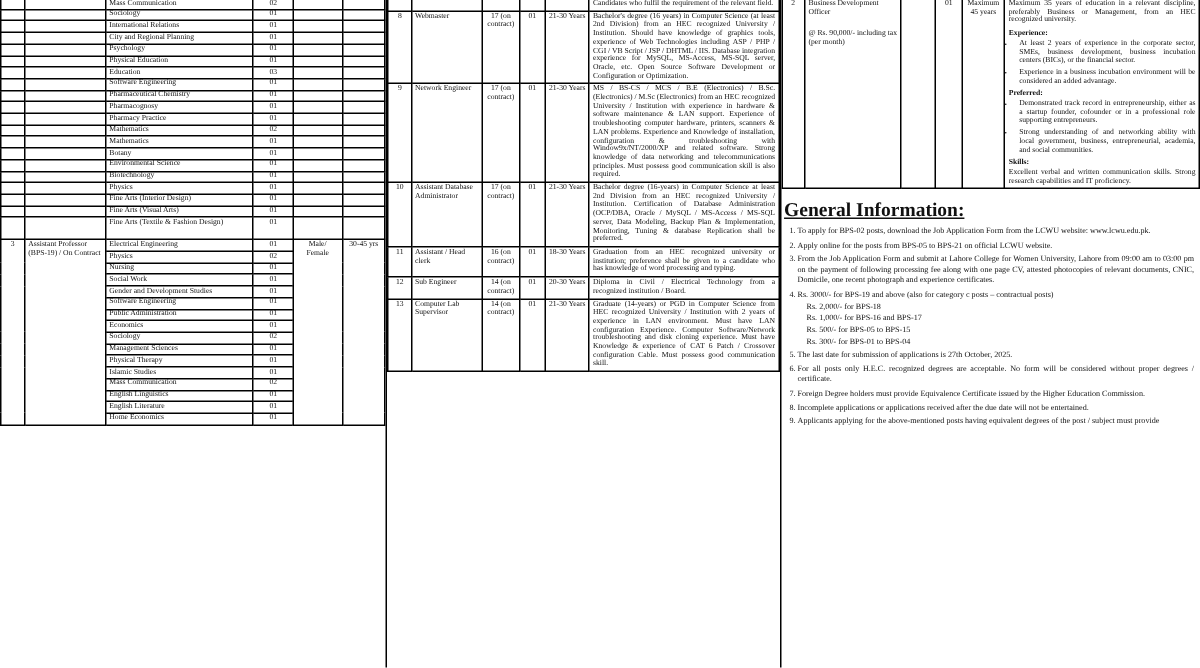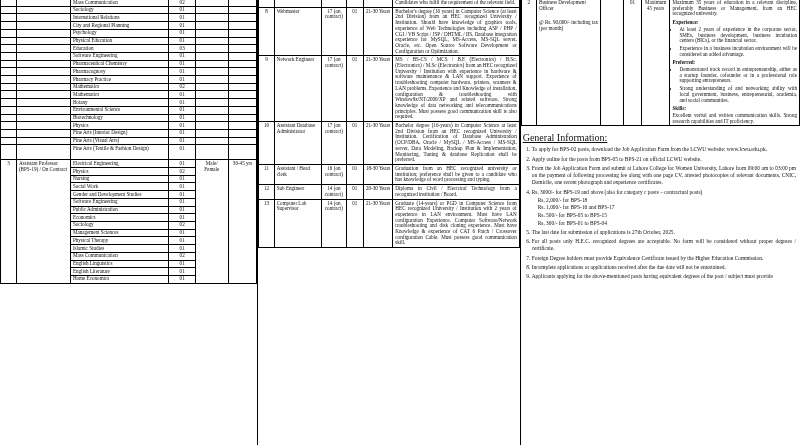--- a/index.html
+++ b/index.html
@@ -38,21 +38,21 @@
 
   
   .c-c1{width:11px;}
   .c-c2{width:62px;}
   .c-c3{width:20px;}
   .c-c4{width:13px;}
   .c-c5{width:24px;}
   .c-c6{width:132px;}
 
   .genhead{
-    font-size:10px;font-weight:normal;text-decoration:underline;
+    font-size:13px;font-weight:bold;text-decoration:underline;
     margin:6px 0 3px 2px;
   }
   .gen{font-size:5.4px;line-height:1.32;padding:0 4px 0 2px;}
   .gen ol{margin:0;padding-left:9px;}
   .gen ol li{margin-bottom:2.2px;text-align:justify;}
   .gen .sub{margin:1px 0 1px 6px;}
   .gen .sub div{margin-bottom:0.5px;}
   .topclip{margin-top:-2px;}
   .tightrow td{padding:0.5px 2px;}
 </style>

